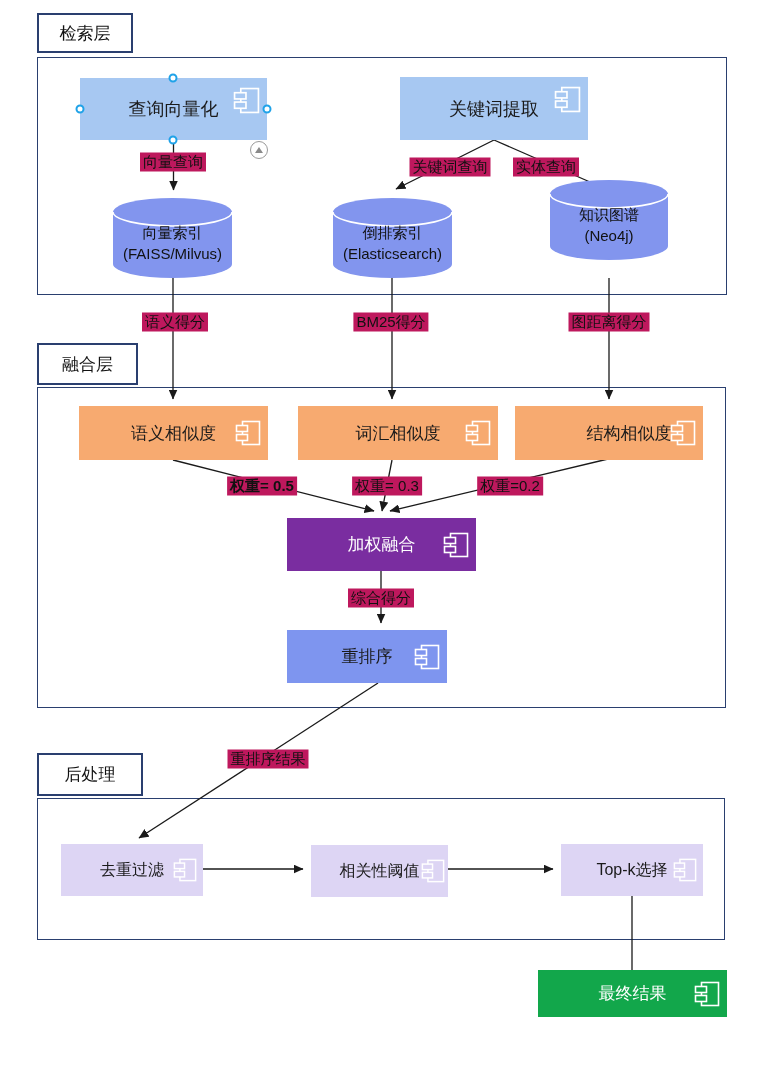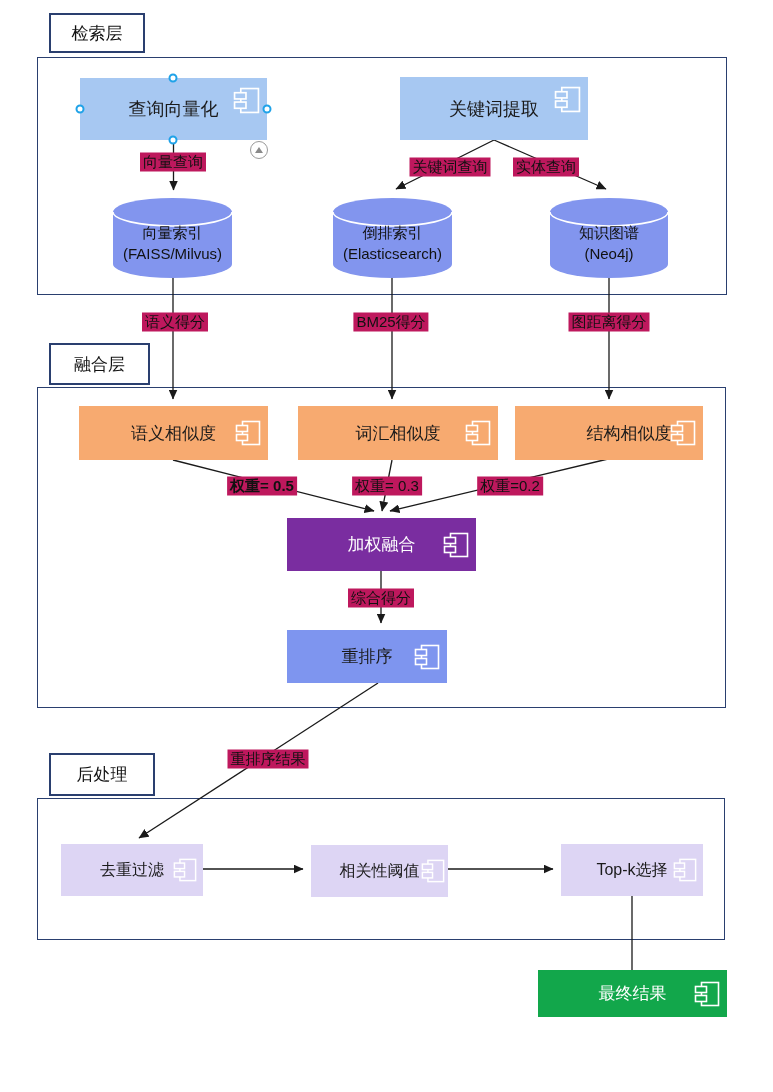--- a/index.html
+++ b/index.html
@@ -4,21 +4,21 @@
 <style>
   html,body{margin:0;padding:0;background:#ffffff;}
   #canvas{
     position:relative;width:773px;height:1092px;background:#ffffff;overflow:hidden;
     font-family:"Liberation Sans","DejaVu Sans",sans-serif;color:#1a1a1a;
   }
   
   .grp-tab{
     position:absolute;border:2px solid #2A3F6F;background:#ffffff;
     display:flex;align-items:center;justify-content:center;
-    font-size:17px;color:#111;z-index:2;box-sizing:border-box;margin-left:12px;
+    font-size:17px;color:#111;z-index:2;box-sizing:border-box;
   }
   .grp-body{
     position:absolute;border:1px solid #2A3F6F;background:transparent;
     z-index:0;box-sizing:border-box;
   }
   
   .node{
     position:absolute;display:flex;align-items:center;justify-content:center;
     font-size:17px;z-index:2;box-sizing:border-box;text-align:center;
   }
@@ -157,21 +157,21 @@
     <svg width="119" height="80" viewBox="0 0 119 80">
       <path d="M0,14 A59.5,14 0 0 1 119,14 L119,66 A59.5,14 0 0 1 0,66 Z" fill="#8295EE"></path>
       <path d="M0,14 A59.5,14 0 0 0 119,14" fill="none" stroke="#ffffff" stroke-width="1.6"></path>
     </svg>
     <div class="cyl-text">
       <div>倒排索引</div>
       <div>(Elasticsearch)</div>
     </div>
   </div>
 
-  <div class="cyl" style="left:550px;top:198px;width:118px;height:80px;">
+  <div class="cyl" style="left:550px;top:180px;width:118px;height:80px;">
     <svg width="118" height="80" viewBox="0 0 118 80">
       <path d="M0,14 A59,14 0 0 1 118,14 L118,66 A59,14 0 0 1 0,66 Z" fill="#8295EE"></path>
       <path d="M0,14 A59,14 0 0 0 118,14" fill="none" stroke="#ffffff" stroke-width="1.6"></path>
     </svg>
     <div class="cyl-text">
       <div>知识图谱</div>
       <div>(Neo4j)</div>
     </div>
   </div>
 

